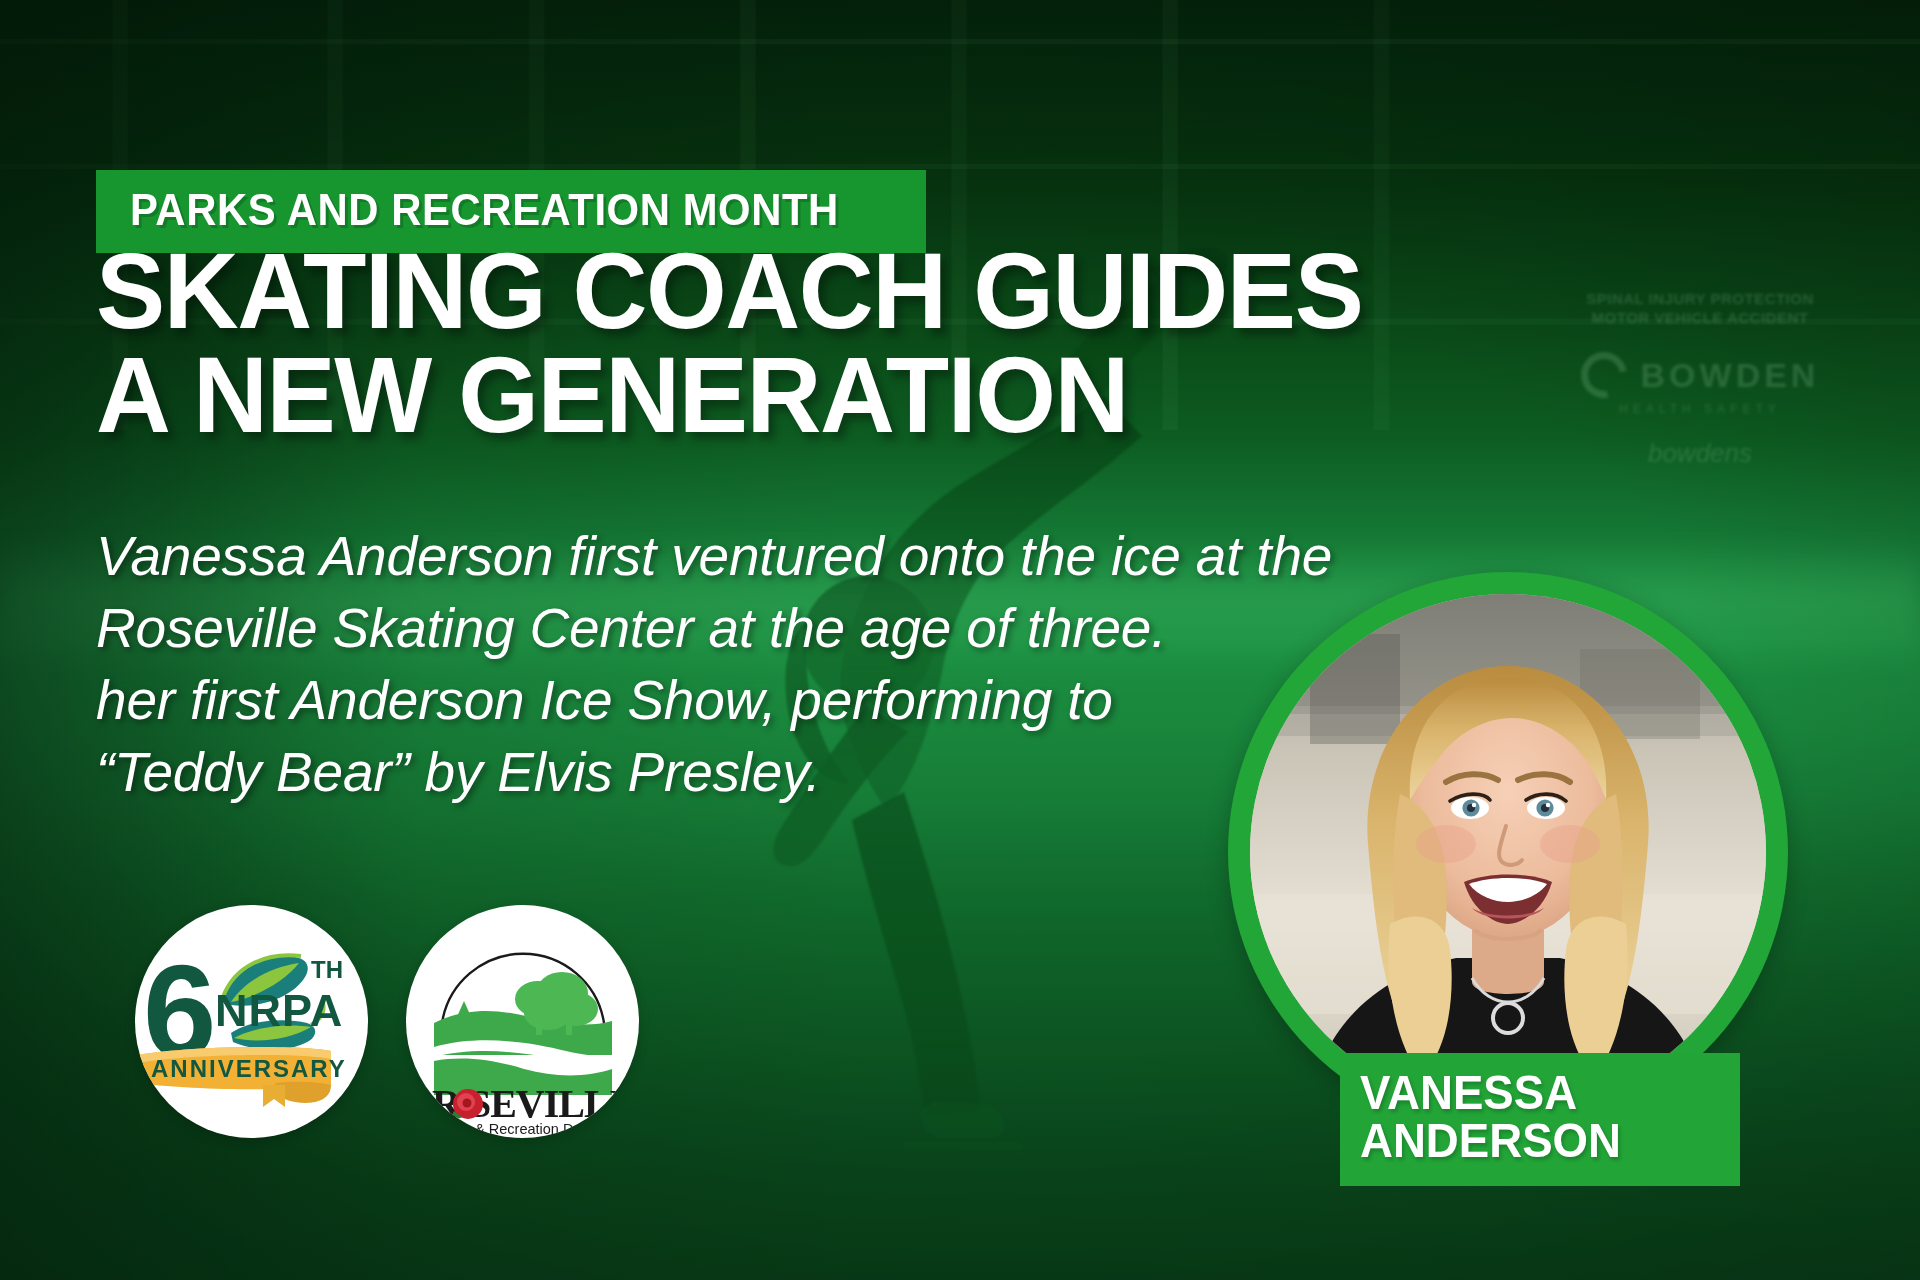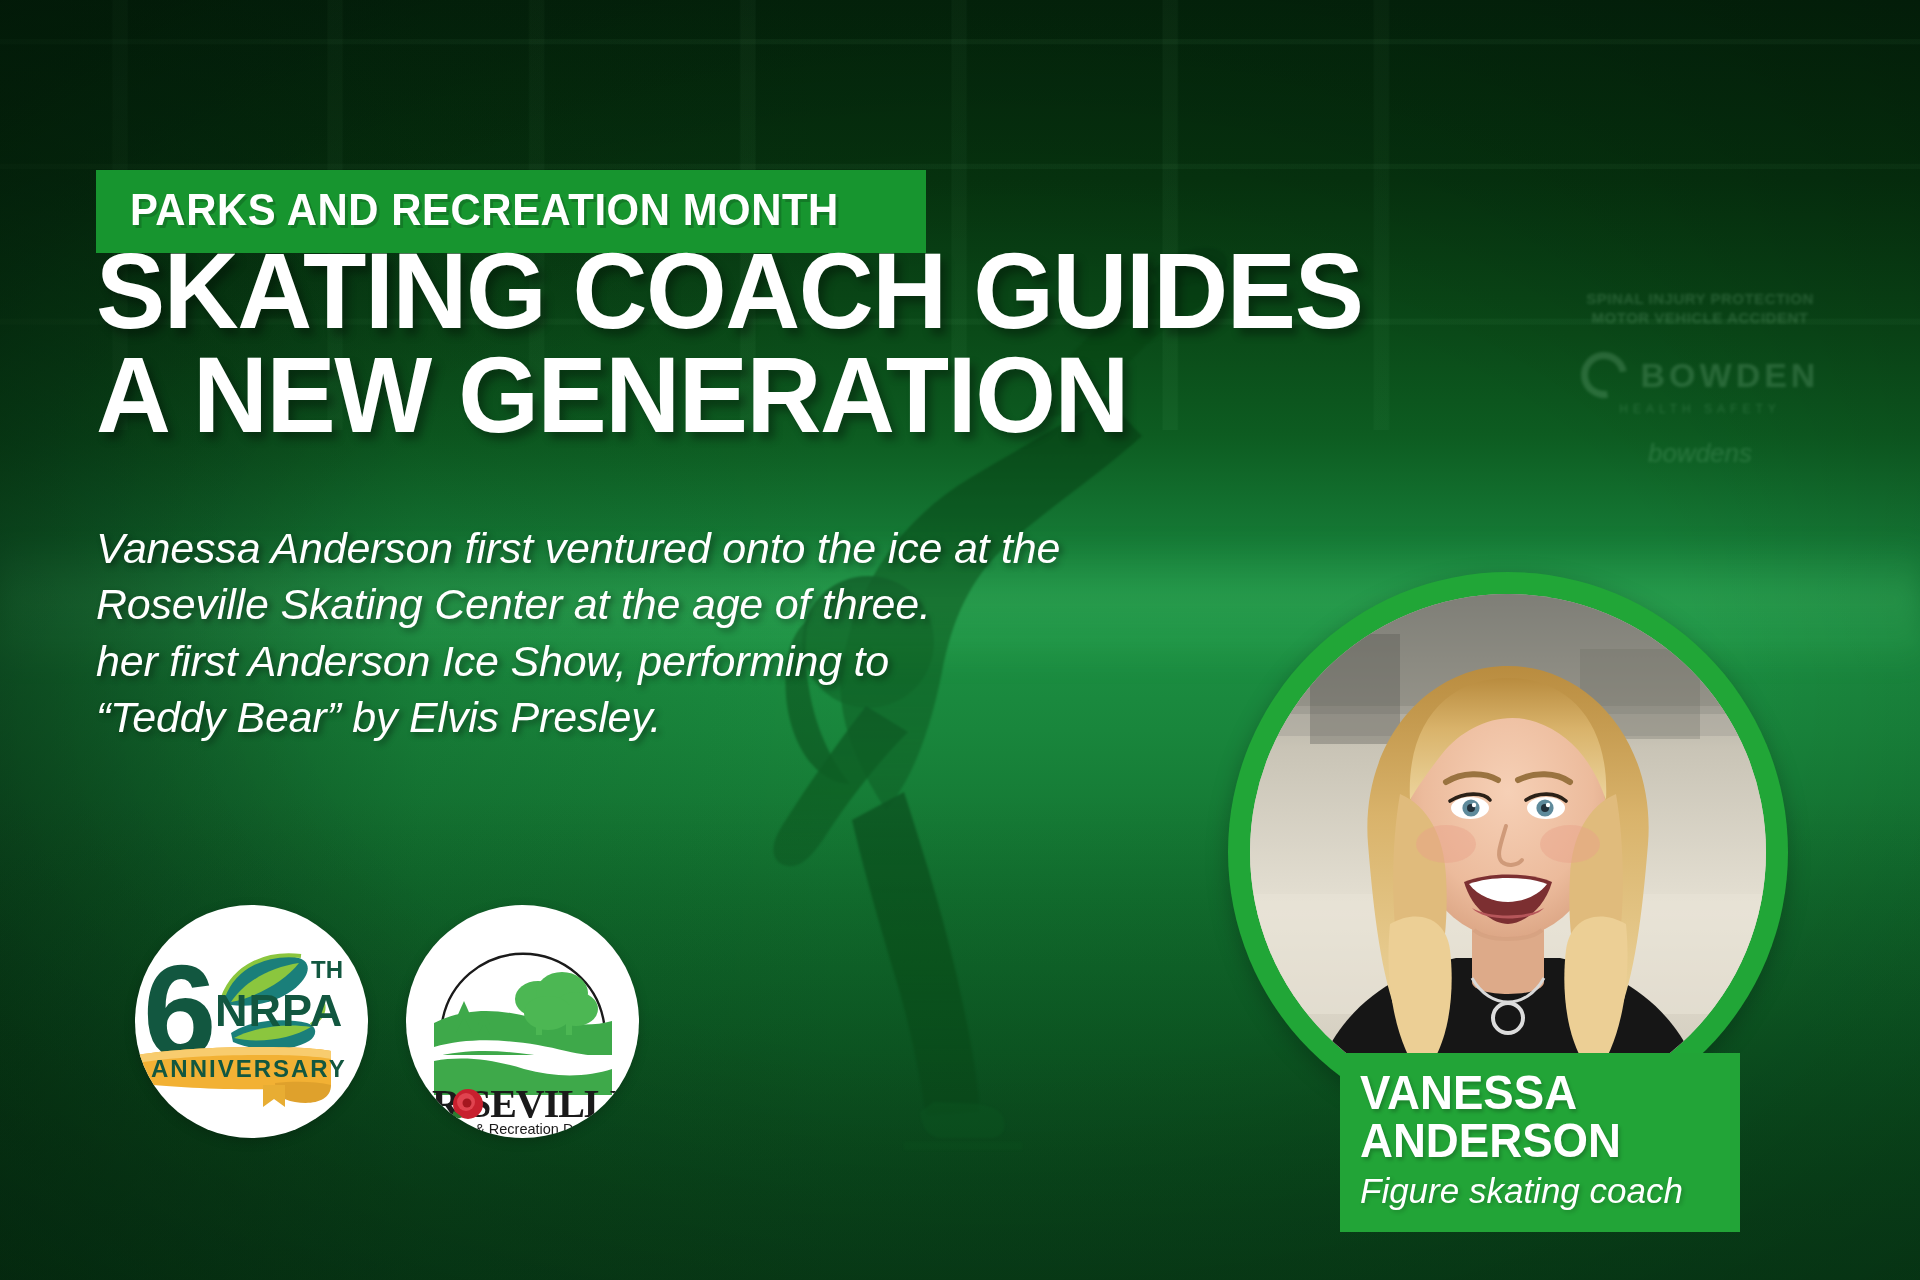--- a/index.html
+++ b/index.html
@@ -126,21 +126,21 @@
 
   
   .body-copy {
     position:absolute; left:96px; top:520px;
     width:1120px;
   }
   .body-line {
     font-family:"Liberation Sans", sans-serif;
     font-style:italic;
     font-weight:normal;
-    font-size:43px;
+    font-size:55px;
     line-height:1.31;
     color:#ffffff;
     white-space:nowrap;
     letter-spacing:-.2px;
     text-shadow:3px 3px 6px rgba(0,0,0,.42);
   }
 
   
   .logos { position:absolute; left:135px; top:905px; display:flex; gap:38px; }
   .logo-circle {
@@ -413,16 +413,15 @@
 
         <path d="M222 384 C240 416 276 416 294 384" stroke="#d9d9d9" stroke-width="3" fill="none"></path>
         <circle cx="258" cy="424" r="15" fill="none" stroke="#dcdcdc" stroke-width="4"></circle>
       </svg>
     </div>
   </div>
 
   <div class="nameplate">
     <div class="np-name">VANESSA</div>
     <div class="np-name">ANDERSON</div>
-    <div class="np-role">Figure skating coach</div>
   </div>
 
 </div>
 
 </body></html>

